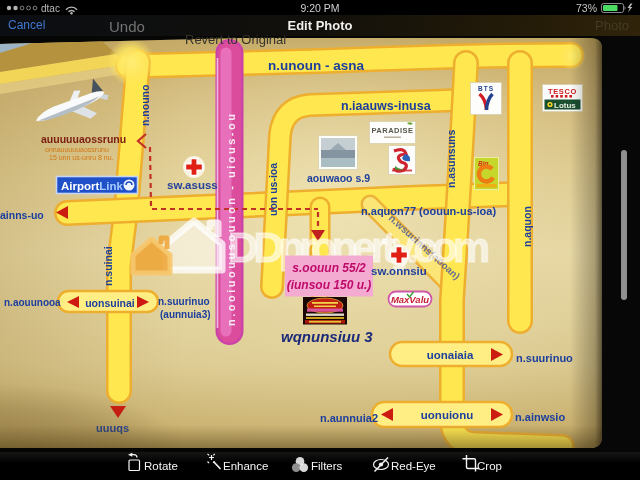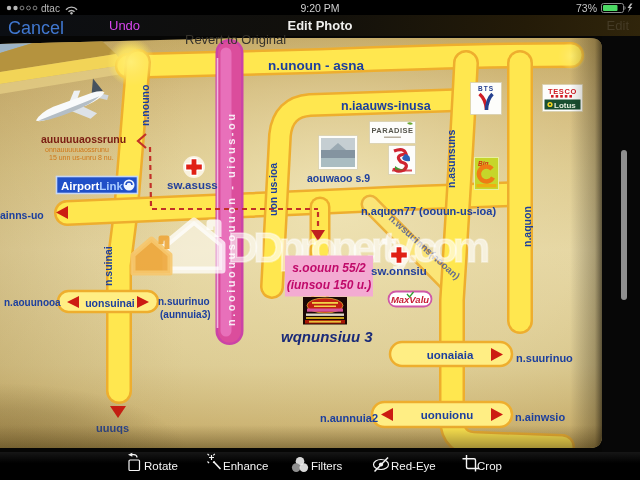--- a/index.html
+++ b/index.html
@@ -242,25 +242,25 @@
 <circle cx="71.5" cy="13.2" r="1.2" fill="#b9b9b9"></circle>
 <text x="320" y="11.5" font-size="10.5" fill="#cfcfcf" text-anchor="middle">9:20 PM</text>
 <text x="597" y="11.5" font-size="10.5" fill="#c4c4c4" text-anchor="end">73%</text>
 <rect x="601.5" y="3.5" width="22" height="9" rx="2" fill="none" stroke="#8a8a8a" stroke-width="1"></rect>
 <rect x="603" y="5" width="14.5" height="6" rx="1" fill="#4cd964"></rect>
 <path d="M624.5 5.8 v4.4 q2.2 -2.2 0 -4.4z" fill="#8a8a8a"></path>
 <path d="M630.5 3.5 l-3 4.5 h2.2 l-1.8 4.5 4.4-5.5 h-2.2 l2.4-3.5z" fill="#b9b9b9"></path>
 </svg>
 
 <div class="abs" style="left:0;top:15px;width:640px;height:21px;background:linear-gradient(100deg,#0b0e13 0%,#12100b 50%,#241b08 82%,#30250b 100%);"></div>
-<div class="abs" style="left:8px;top:18px;font-size:18px;color:#4077cf;">Cancel</div>
-<div class="abs" style="left:109px;top:18px;font-size:13px;color:#d946ef;">Undo</div>
+<div class="abs" style="left:8px;top:18px;font-size:12px;color:#4077cf;">Cancel</div>
+<div class="abs" style="left:109px;top:18px;font-size:15px;color:#737373;">Undo</div>
 <div class="abs" style="left:185px;top:18px;font-size:13px;color:#35322b;margin-top:14px;">Revert to Original</div>
 <div class="abs" style="left:0;top:18px;width:640px;text-align:center;font-size:13px;font-weight:bold;color:#efefed;">Edit Photo</div>
-<div class="abs" style="right:11px;top:18px;font-size:13px;color:#453b26;">Edit</div>
+<div class="abs" style="right:11px;top:18px;font-size:13px;color:#453b26;">Photo</div>
 
 <div class="abs" style="left:0;top:452px;width:640px;height:28px;background:linear-gradient(#161616,#000 40%,#000);"></div>
 <svg class="abs" style="left:0;top:452px" width="640" height="28" viewBox="0 0 640 28">
 <g fill="#f5f5f5" font-size="11.5">
 <text x="144" y="18">Rotate</text>
 <text x="223" y="18">Enhance</text>
 <text x="311" y="18">Filters</text>
 <text x="391" y="18">Red-Eye</text>
 <text x="477" y="18">Crop</text>
 </g>

